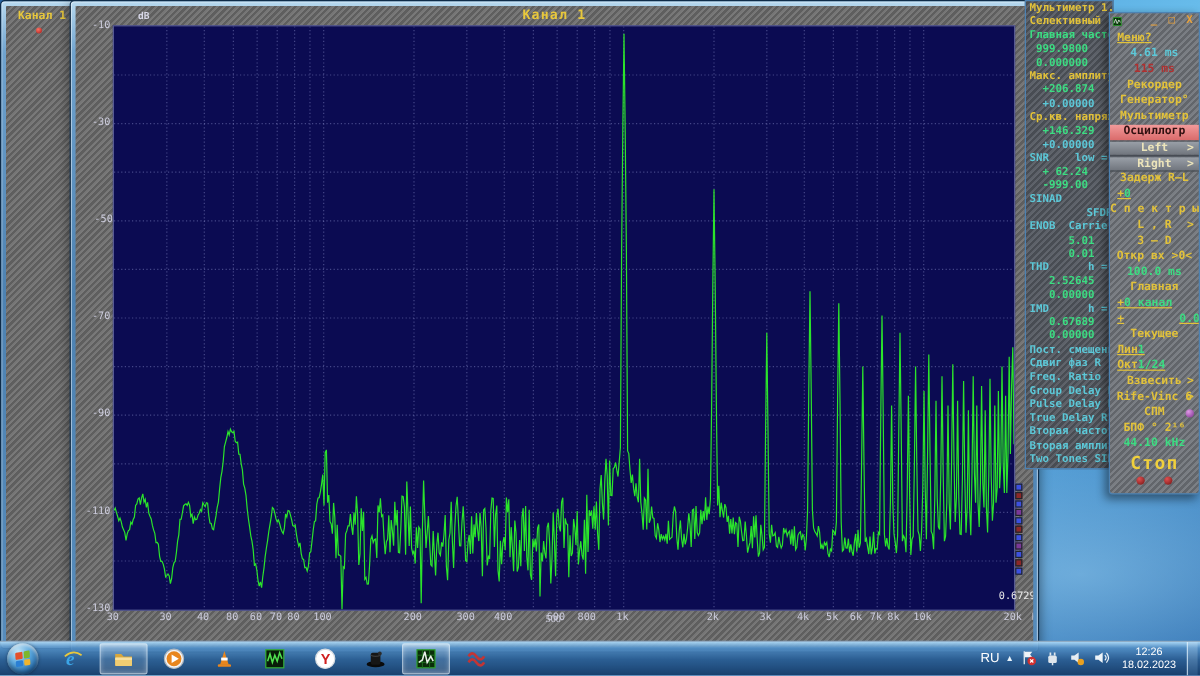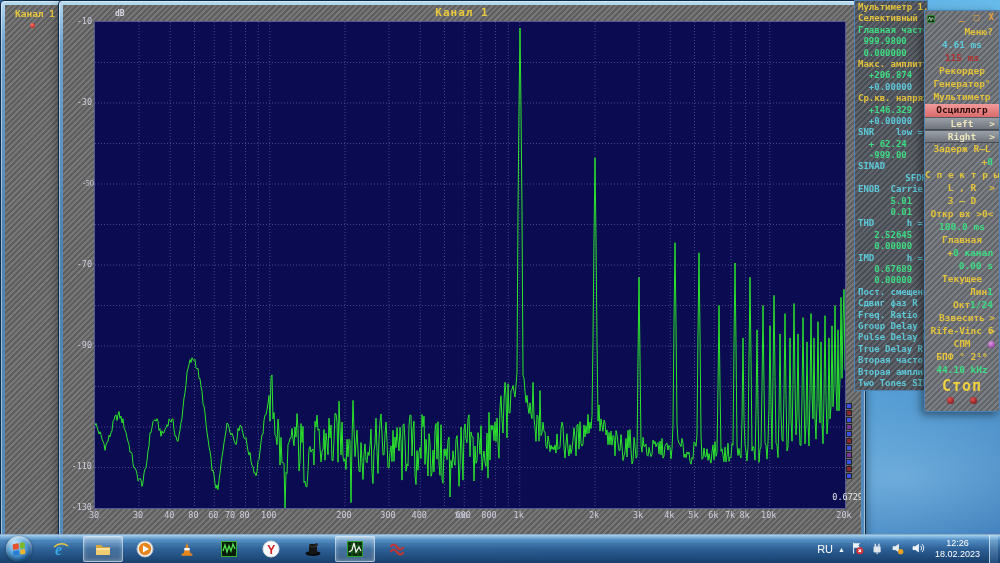--- a/index.html
+++ b/index.html
@@ -47,21 +47,21 @@
   #menu-panel{position:absolute;left:924px;top:0;width:76px;height:402px;z-index:6;
     border:1px solid #4d82b2;border-radius:0 0 3px 3px;background-color:#72767c;
     background-image:repeating-linear-gradient(135deg,rgba(255,255,255,.07) 0 1px,rgba(0,0,0,.14) 1px 3px,rgba(255,255,255,.05) 3px 4px);
     box-shadow:-3px 3px 8px rgba(0,0,0,.45);box-sizing:border-box;margin-top:10px;}
   #menu-titlebar{position:relative;height:15px;}
   #menu-app-icon{position:absolute;left:2px;top:2px;}
   #menu-win-buttons{position:absolute;right:3px;top:1px;color:#e8a23c;
     font:bold 9px "DejaVu Sans Mono",monospace;letter-spacing:2px;}
   .m-row{position:relative;height:13px;line-height:13px;font:bold 9.5px "DejaVu Sans Mono",monospace;
     text-align:center;color:#e2c23a;white-space:nowrap;overflow:hidden;}
-  .m-split{display:flex;justify-content:flex-end;padding:0 6px;text-align:left;}
+  .m-split{display:flex;justify-content:flex-start;padding:0 6px;text-align:left;text-decoration:underline;}
   .m-active{background:linear-gradient(180deg,#f29a9a,#d96a6a);color:#301010;}
   .m-bar{background:linear-gradient(180deg,#9aa0a8,#70757d);border-top:1px solid #565b63;
     border-bottom:1px solid #474c54;color:#ece4ba;box-sizing:border-box;}
   .m-arrow-r{position:absolute;right:4px;top:0;}
   .m-dot{position:absolute;right:4px;top:3px;width:7px;height:7px;border-radius:50%;
     background:radial-gradient(circle at 35% 30%,#e09ae8,#7a2d8a);}
   .m-stop{height:18px;line-height:18px;font-size:15px;letter-spacing:1px;color:#f0d03c;}
   #menu-indicators{display:flex;justify-content:space-around;width:46px;margin:2px auto 0;}
   .ind-dot{width:7px;height:7px;border-radius:50%;background:radial-gradient(circle at 35% 30%,#e05050,#701212);}
 
@@ -98,24 +98,24 @@
     </div>
   </div>
 
   <div id="chart-win" class="aero">
     <div class="aero-inner hatch">
       <div id="chart-title">Канал 1</div>
       <div id="db-label">dB</div>
       <div id="yticks">
           <div class="ytick" style="left: 2px; top: 11px;">-10</div>
           <div class="ytick" style="left: 2px; top: 92px;">-30</div>
-          <div class="ytick" style="left: 4px; top: 173px; font-family: Liberation Serif, serif;">-50</div>
+          <div class="ytick" style="left: 4px; top: 173px;">-50</div>
           <div class="ytick" style="left: 2px; top: 254px;">-70</div>
           <div class="ytick" style="left: 2px; top: 335px;">-90</div>
-          <div class="ytick" style="left: 2px; top: 416px; margin-top: 40px;">-110</div>
+          <div class="ytick" style="left: 2px; top: 416px;">-110</div>
           <div class="ytick" style="left: 2px; top: 497px;">-130</div>
         </div>
       <div id="plot"><svg width="750" height="486">
             <line x1="0" y1="40.5" x2="750" y2="40.5" stroke="rgba(165,170,228,0.38)" stroke-dasharray="1 2"></line>
             <line x1="0" y1="81" x2="750" y2="81" stroke="rgba(165,170,228,0.38)" stroke-dasharray="1 2"></line>
             <line x1="0" y1="121.5" x2="750" y2="121.5" stroke="rgba(165,170,228,0.38)" stroke-dasharray="1 2"></line>
             <line x1="0" y1="162" x2="750" y2="162" stroke="rgba(165,170,228,0.38)" stroke-dasharray="1 2"></line>
             <line x1="0" y1="202.5" x2="750" y2="202.5" stroke="rgba(165,170,228,0.38)" stroke-dasharray="1 2"></line>
             <line x1="0" y1="243" x2="750" y2="243" stroke="rgba(165,170,228,0.38)" stroke-dasharray="1 2"></line>
             <line x1="0" y1="283.5" x2="750" y2="283.5" stroke="rgba(165,170,228,0.38)" stroke-dasharray="1 2"></line>

